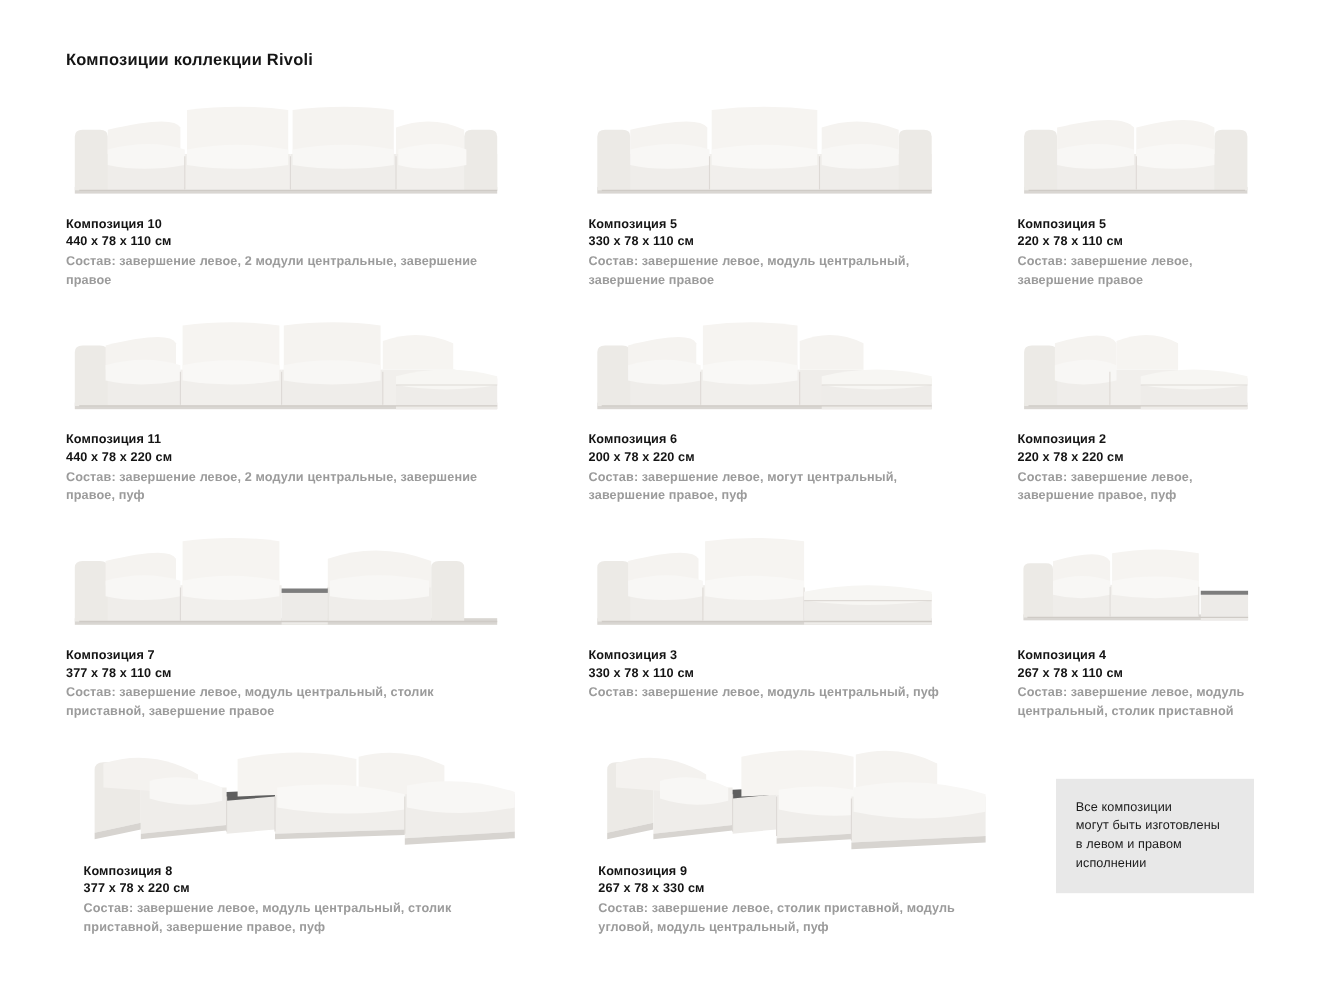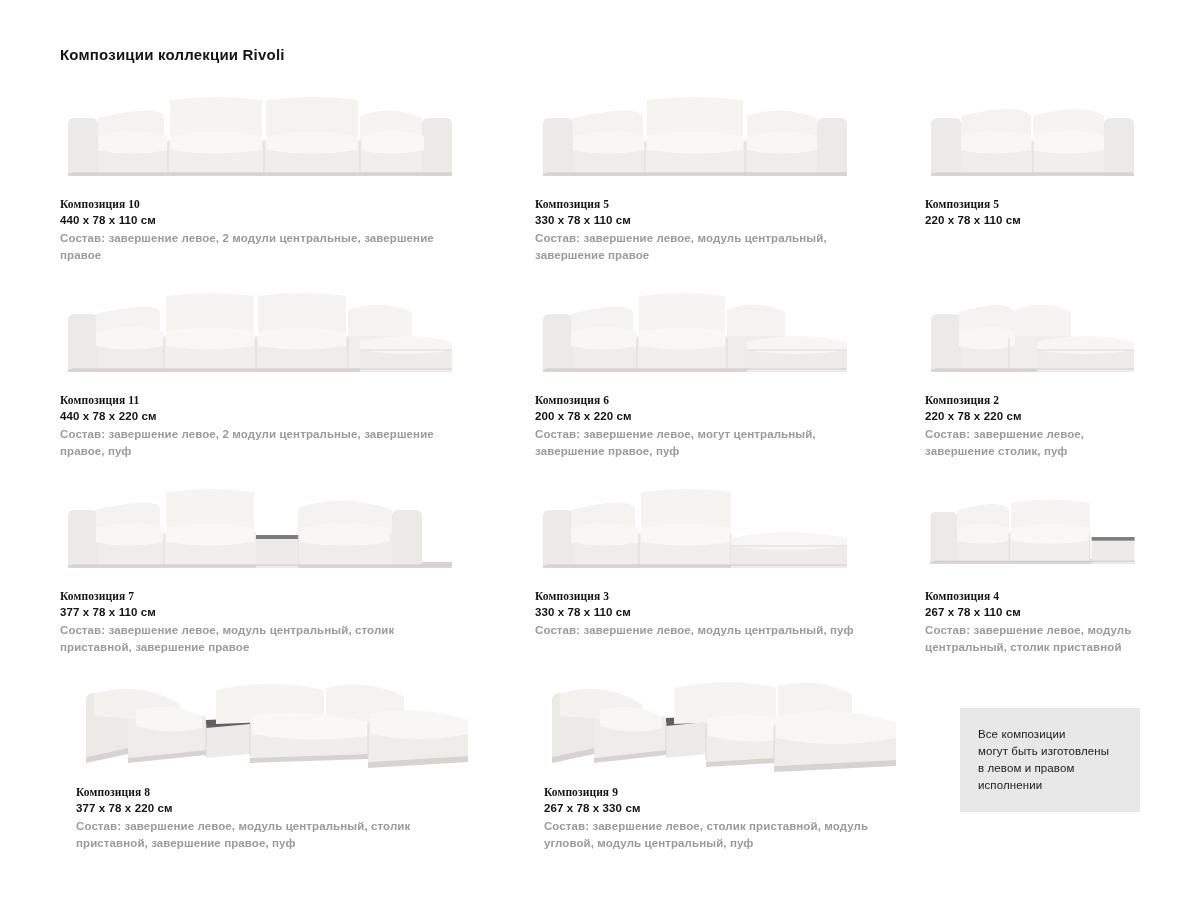--- a/index.html
+++ b/index.html
@@ -53,21 +53,20 @@
   }
   .figure svg{display:block;}
 
   .caption{margin-top:10px;}
   .cap-name{
     font-size:11.5px;
     font-weight:700;
     color:#141414;
     line-height:16px;
     letter-spacing:.1px;
-    font-family:Liberation Serif, serif;
   }
   .cap-dims{
     font-size:11.5px;
     font-weight:700;
     color:#141414;
     line-height:16px;
     letter-spacing:.1px;
   }
   .cap-desc{
     margin-top:2px;
@@ -188,20 +187,21 @@
             <path d="M108 28 q50 -14 71 0 v24 h-71 z" fill="#f6f4f1"></path>
             <path d="M36 48 q38 -10 70 0 v14 q-38 7 -70 0 z" fill="#f8f7f5"></path>
             <path d="M108 48 q38 -10 71 0 v14 q-38 7 -71 0 z" fill="#f9f8f6"></path>
             <line x1="108" y1="54" x2="108" y2="84" stroke="#ddd9d5" stroke-width="1"></line>
             <line x1="10" y1="85" x2="207" y2="85" stroke="#cfcbc6" stroke-width="1.2"></line>
           </svg>
         </div>
         <div class="caption">
           <div class="cap-name">Композиция 5</div>
           <div class="cap-dims">220 x 78 x 110 см</div>
+          <div class="cap-desc">Состав: завершение левое, завершение правое</div>
         </div>
       </div>
     </div>
 
     <div class="row r2">
       <div class="cell col1">
         <div class="figure">
           <svg width="400" height="98" viewBox="0 0 400 98">
             <rect x="8" y="82" width="384" height="6" fill="#d9d6d2"></rect>
             <rect x="12" y="52" width="92" height="33" fill="#efedea"></rect>
@@ -274,21 +274,21 @@
             <line x1="84" y1="54" x2="84" y2="84" stroke="#ddd9d5" stroke-width="1"></line>
             <rect x="112" y="60" width="97" height="28" fill="#eeece9"></rect>
             <path d="M112 58 q48 -12 97 0 v8 q-48 8 -97 0 z" fill="#f7f6f3"></path>
             <line x1="112" y1="66" x2="209" y2="66" stroke="#ddd9d5" stroke-width="1"></line>
             <line x1="10" y1="85" x2="209" y2="85" stroke="#cfcbc6" stroke-width="1.2"></line>
           </svg>
         </div>
         <div class="caption">
           <div class="cap-name">Композиция 2</div>
           <div class="cap-dims">220 x 78 x 220 см</div>
-          <div class="cap-desc">Состав: завершение левое, завершение столик, пуф</div>
+          <div class="cap-desc">Состав: завершение левое, завершение правое, пуф</div>
         </div>
       </div>
     </div>
 
     <div class="row r3">
       <div class="cell col1">
         <div class="figure">
           <svg width="400" height="98" viewBox="0 0 400 98">
             <rect x="8" y="82" width="384" height="6" fill="#d9d6d2"></rect>
             <rect x="12" y="52" width="92" height="33" fill="#efedea"></rect>

